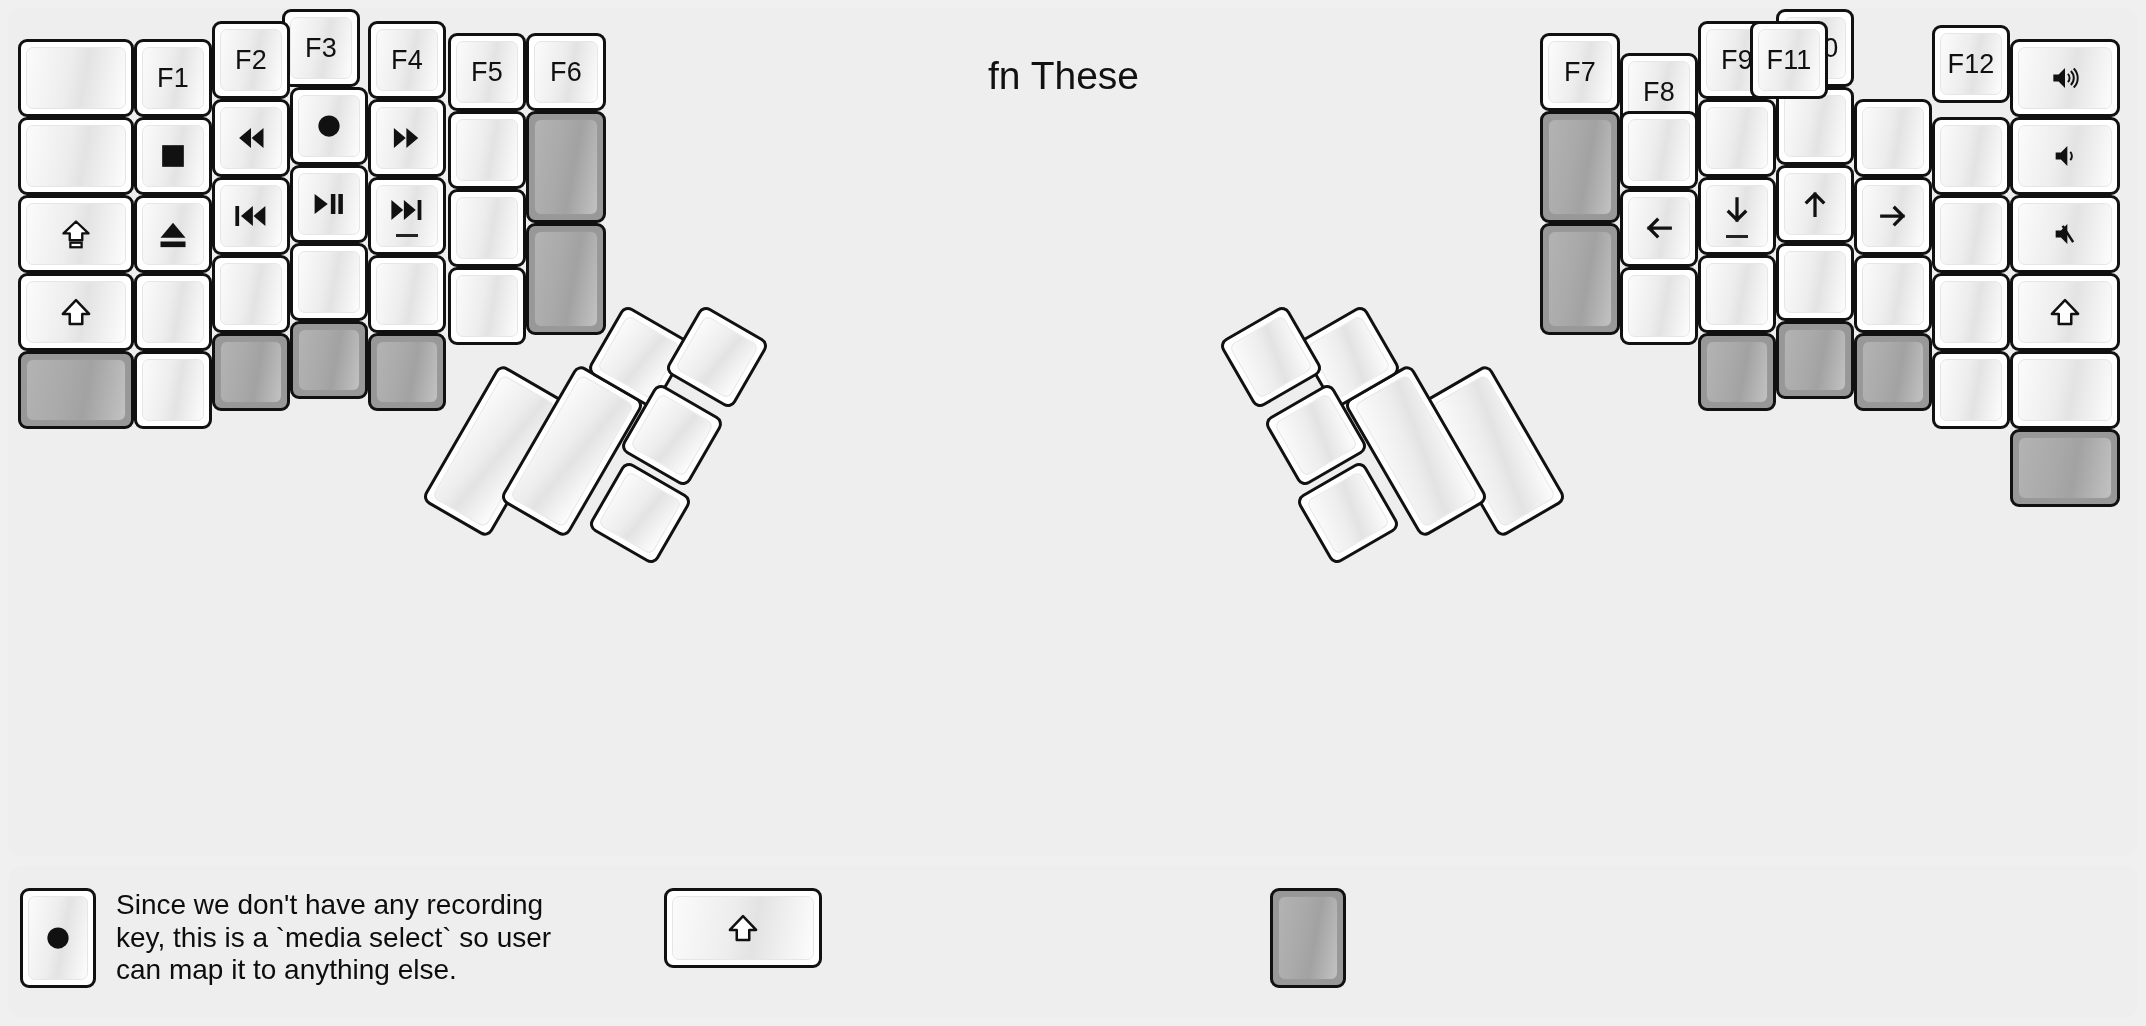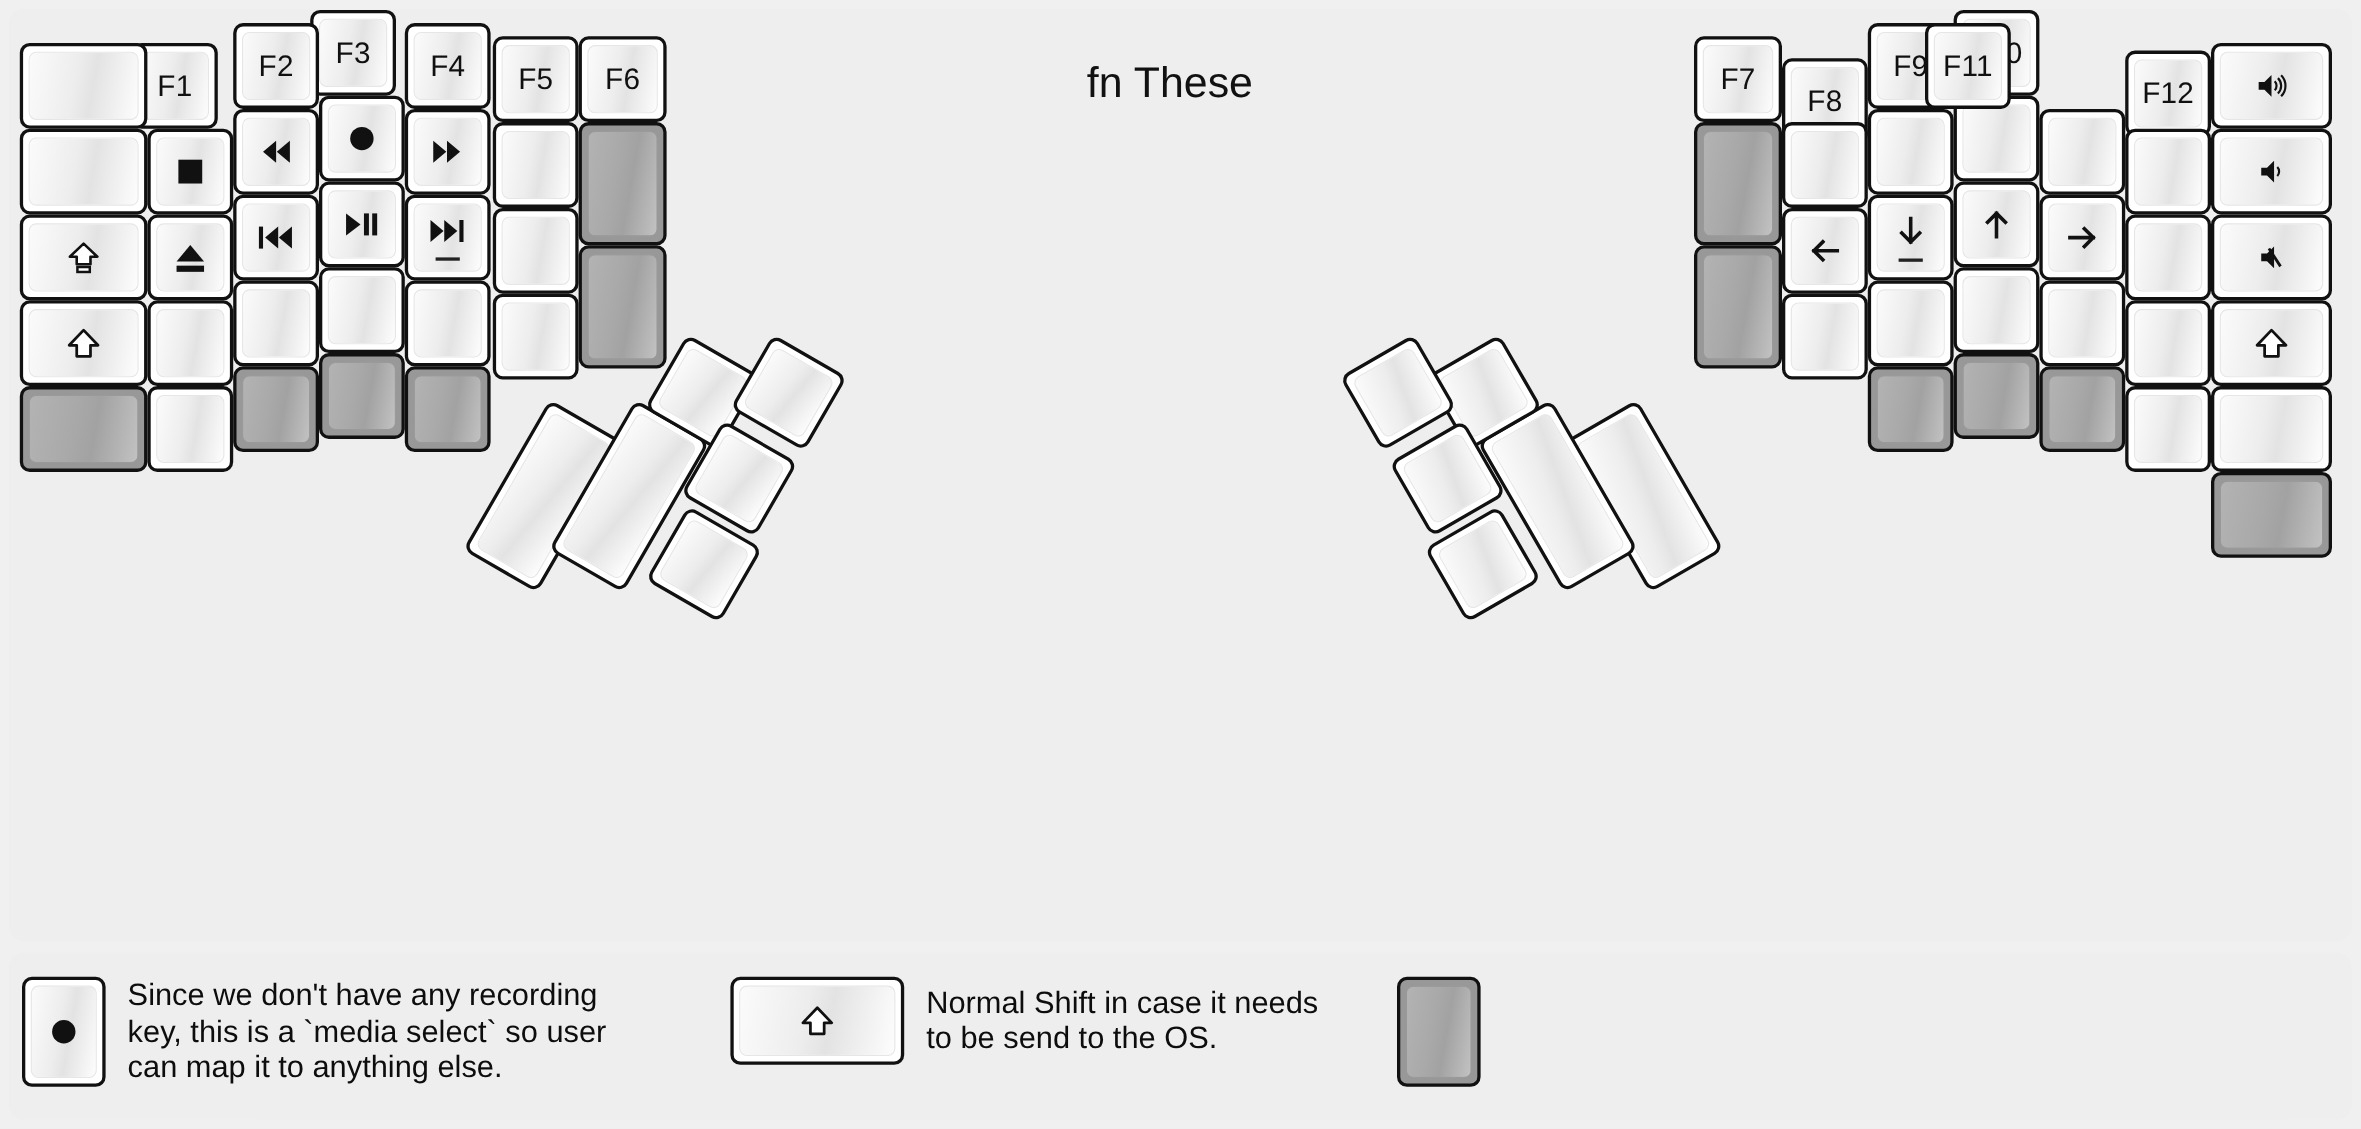--- a/index.html
+++ b/index.html
@@ -144,21 +144,21 @@
               </svg>
             </span>
           </div>
         </div>
       </div>
       <div class="key trans" style="left: 18px; top: 351px; width: 116px; height: 78px; z-index: 16;">
         <div class="cap">
           <div class="legend"></div>
         </div>
       </div>
-      <div class="key" style="left: 120px; top: 39px; width: 78px; height: 78px; z-index: 15;">
+      <div class="key" style="left: 134px; top: 39px; width: 78px; height: 78px; z-index: 15;">
         <div class="cap">
           <div class="legend">
             <span>F1</span>
           </div>
         </div>
       </div>
       <div class="key" style="left: 134px; top: 117px; width: 78px; height: 78px; z-index: 15;">
         <div class="cap">
           <div class="legend">
             <span class="glyph">
@@ -527,21 +527,21 @@
       <div class="key" style="left: 1854px; top: 255px; width: 78px; height: 78px; z-index: 14;">
         <div class="cap">
           <div class="legend"></div>
         </div>
       </div>
       <div class="key trans" style="left: 1854px; top: 333px; width: 78px; height: 78px; z-index: 14;">
         <div class="cap">
           <div class="legend"></div>
         </div>
       </div>
-      <div class="key" style="left: 1932px; top: 46px; width: 78px; height: 78px; z-index: 15;">
+      <div class="key" style="left: 1932px; top: 25px; width: 78px; height: 78px; z-index: 15;">
         <div class="cap">
           <div class="legend">
             <span>F12</span>
           </div>
         </div>
       </div>
       <div class="key" style="left: 1932px; top: 117px; width: 78px; height: 78px; z-index: 15;">
         <div class="cap">
           <div class="legend"></div>
         </div>
@@ -671,22 +671,20 @@
       <div class="legend-item" style="left: 664px; top: 888px;">
         <div class="legend-key" style="width: 158px; height: 80px;">
           <div class="cap">
             <span>
               <svg class="ico" width="30" height="32" viewBox="0 0 24 24" xmlns="http://www.w3.org/2000/svg">
                 <path d="M12 2.5 L22.5 13.5 L17 13.5 L17 21.5 L7 21.5 L7 13.5 L1.5 13.5 Z" fill="#fff" stroke="#111" stroke-width="2" stroke-linejoin="round"></path>
               </svg>
             </span>
           </div>
         </div>
-        <div class="legend-text">Normal Shift in case it needs
-to be send to the OS.</div>
       </div>
       <div class="legend-item" style="left: 1270px; top: 888px;">
         <div class="legend-key trans" style="width: 76px; height: 100px;">
           <div class="cap"></div>
         </div>
       </div>
     </div>
 
 </div>
 

